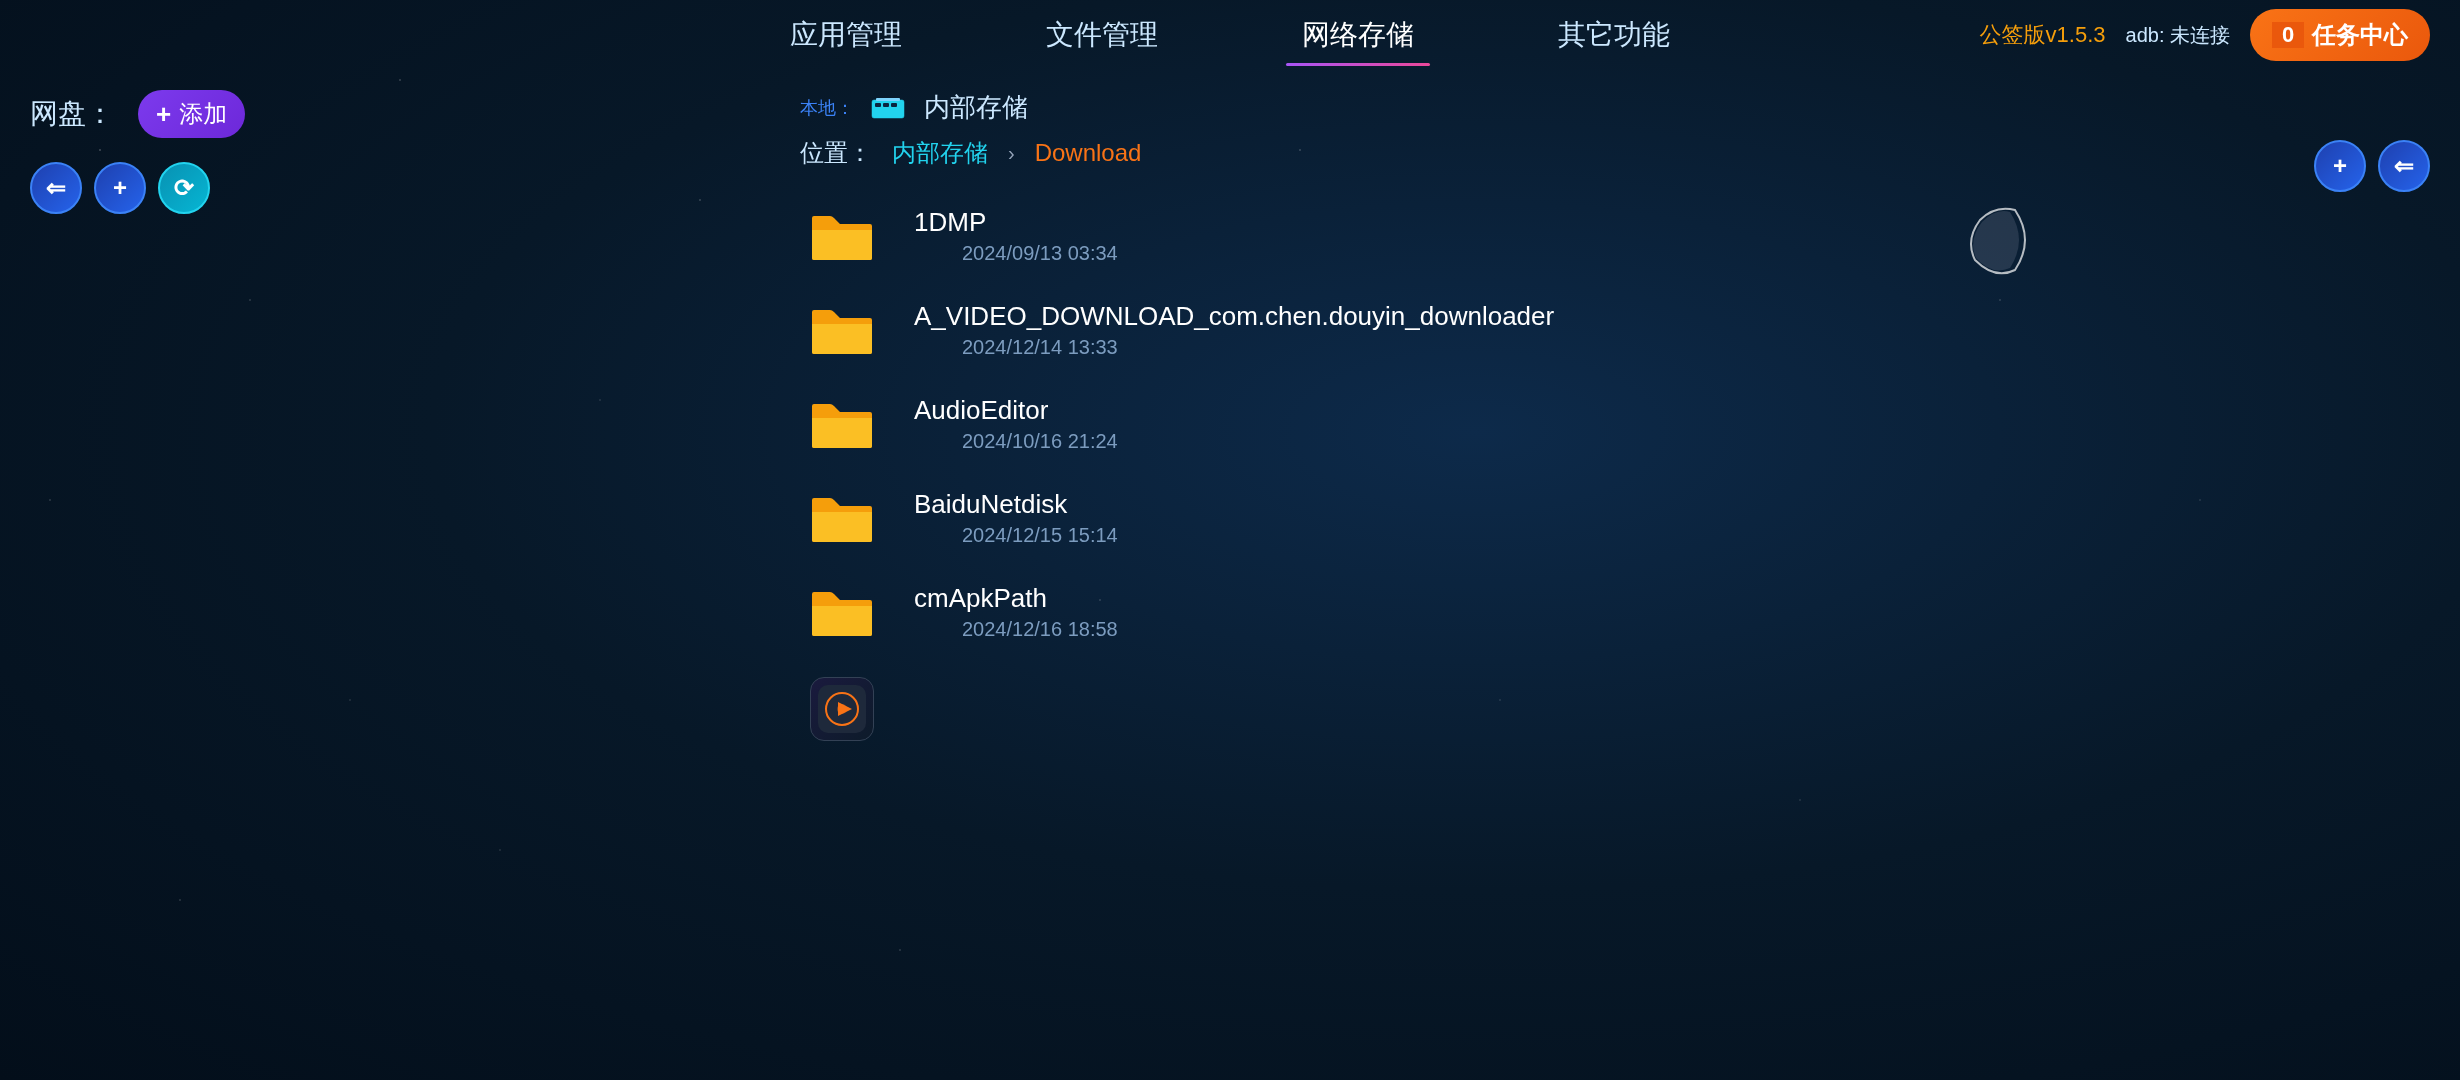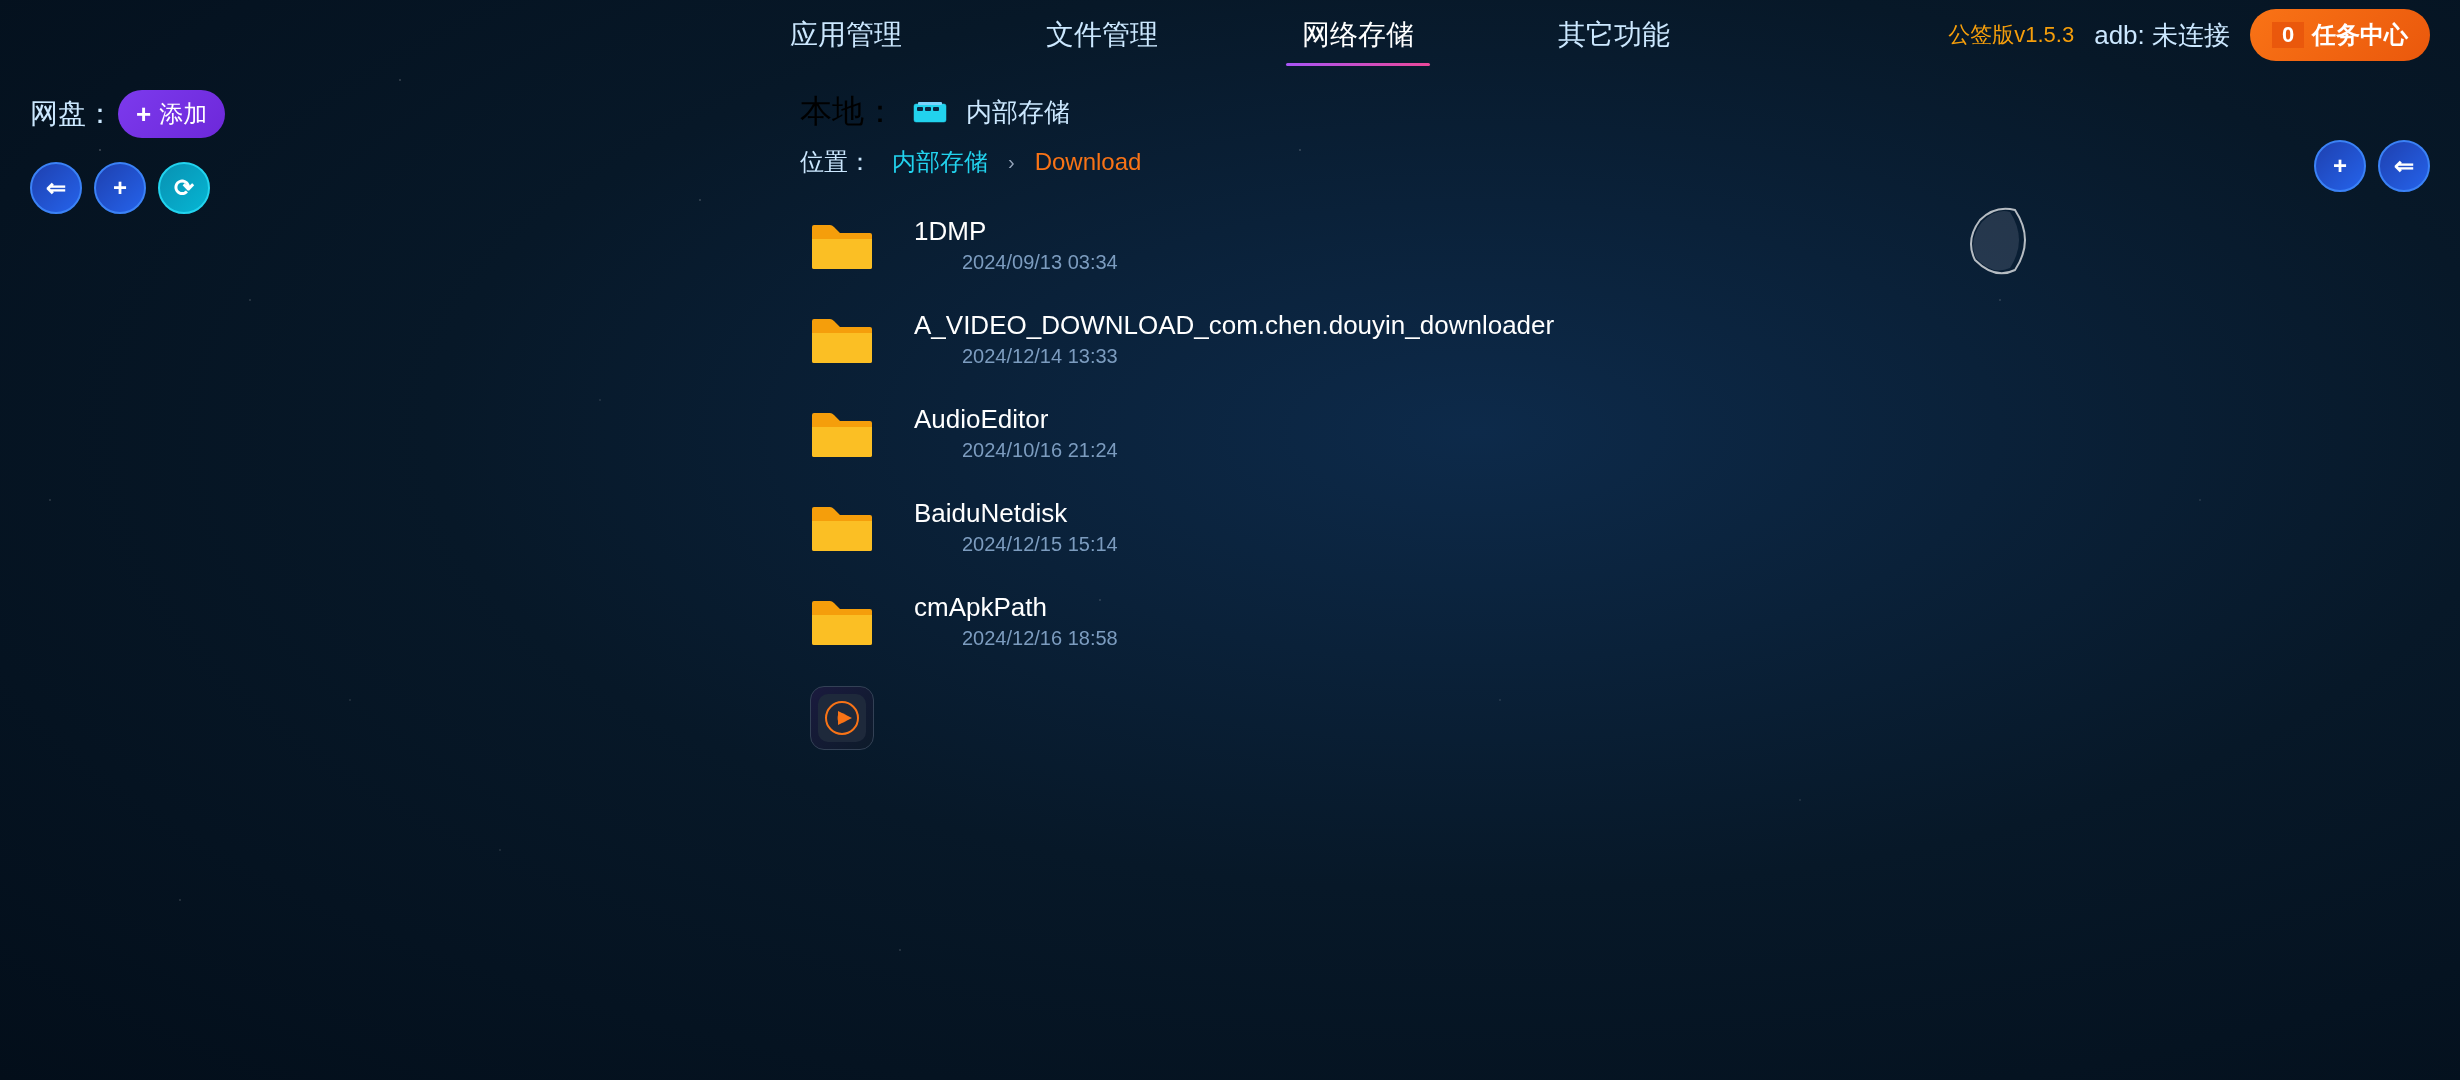--- a/index.html
+++ b/index.html
@@ -87,21 +87,21 @@
       gap: 20px;
     }
 
     .version-text {
       color: #f59e0b;
       font-size: 22px;
     }
 
     .adb-text {
       color: #cce8ff;
-      font-size: 26px;
+      font-size: 20px;
     }
 
     .task-center-btn {
       display: flex;
       align-items: center;
       gap: 8px;
       background: linear-gradient(135deg, #f97316, #ea580c);
       border-radius: 30px;
       padding: 10px 22px;
       cursor: pointer;
@@ -124,21 +124,21 @@
       position: absolute;
       left: 0;
       top: 70px;
       width: 400px;
       padding: 20px 30px;
     }
 
     .netdisk-header {
       display: flex;
       align-items: center;
-      gap: 4px;
+      gap: 24px;
       margin-bottom: 24px;
     }
 
     .netdisk-label {
       font-size: 28px;
       color: #cce8ff;
     }
 
     .add-btn {
       display: flex;
@@ -192,22 +192,22 @@
 
     .location-bar {
       display: flex;
       align-items: center;
       gap: 16px;
       margin-bottom: 12px;
       padding: 0 20px;
     }
 
     .location-label {
-      font-size: 32px;
-      color: #000000;
+      font-size: 18px;
+      color: #3b82f6;
     }
 
     .storage-icon {
       display: inline-flex;
       align-items: center;
       justify-content: center;
       margin-right: 8px;
     }
 
     .storage-name {

